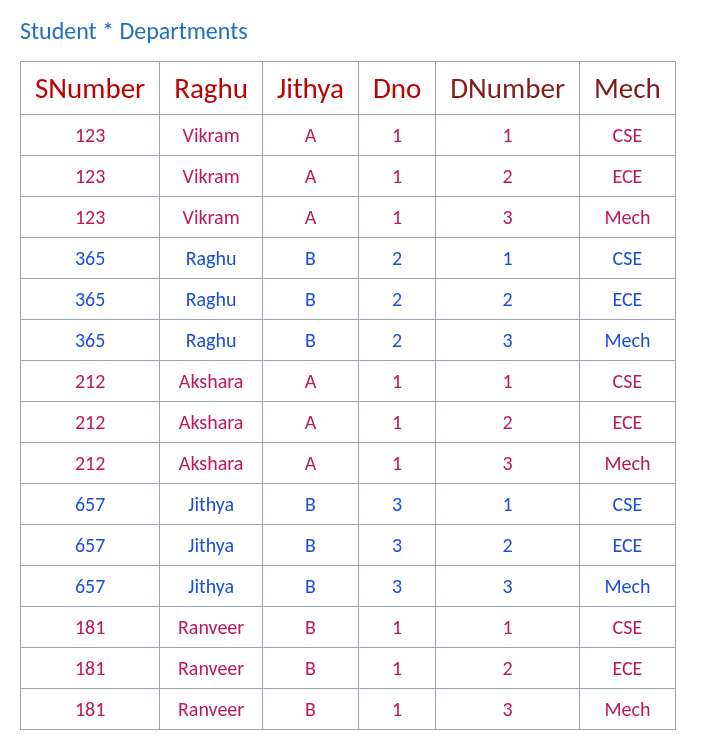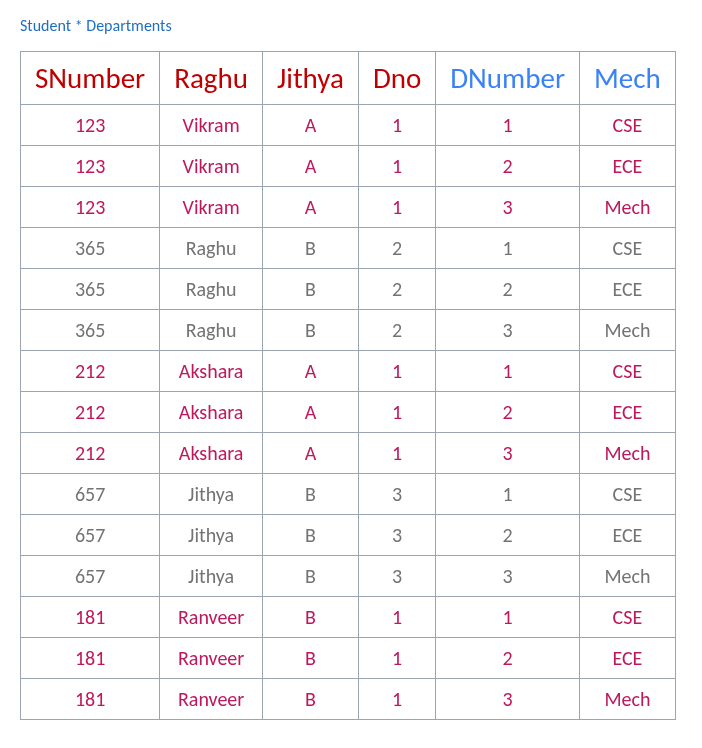--- a/index.html
+++ b/index.html
@@ -3,41 +3,41 @@
   <meta charset="utf-8">
   <style>
     body {
       font-family: Calibri, 'Segoe UI', Arial, sans-serif;
       padding: 16px 20px;
       margin: 0;
       background: #fff;
     }
     .title {
       color: #1f6fc0;
-      font-size: 16px;
+      font-size: 24px;
       font-weight: 400;
       margin-bottom: 16px;
     }
     table {
       border-collapse: collapse;
       font-size: 20px;
     }
     th, td {
       border: 1px solid #9aa5b1;
       padding: 8px 14px;
       text-align: center;
       font-weight: 400;
     }
     thead th {
       font-size: 29px;
     }
     .hdr-red { color: #c00000; }
-    .hdr-green { color: #3b82f6; }
+    .hdr-green { color: #7f1d1d; }
     .row-blue td { color: #be185d; }
-    .row-orange td { color: #737373; margin-left: 48px; }
+    .row-orange td { color: #1d4ed8; margin-left: 48px; }
   </style>
 </head>
 <body>
 
 <div class="title">Student * Departments</div>
 
 <table>
   <thead>
     <tr id="header-row">
         <th class="hdr-red">SNumber</th>

